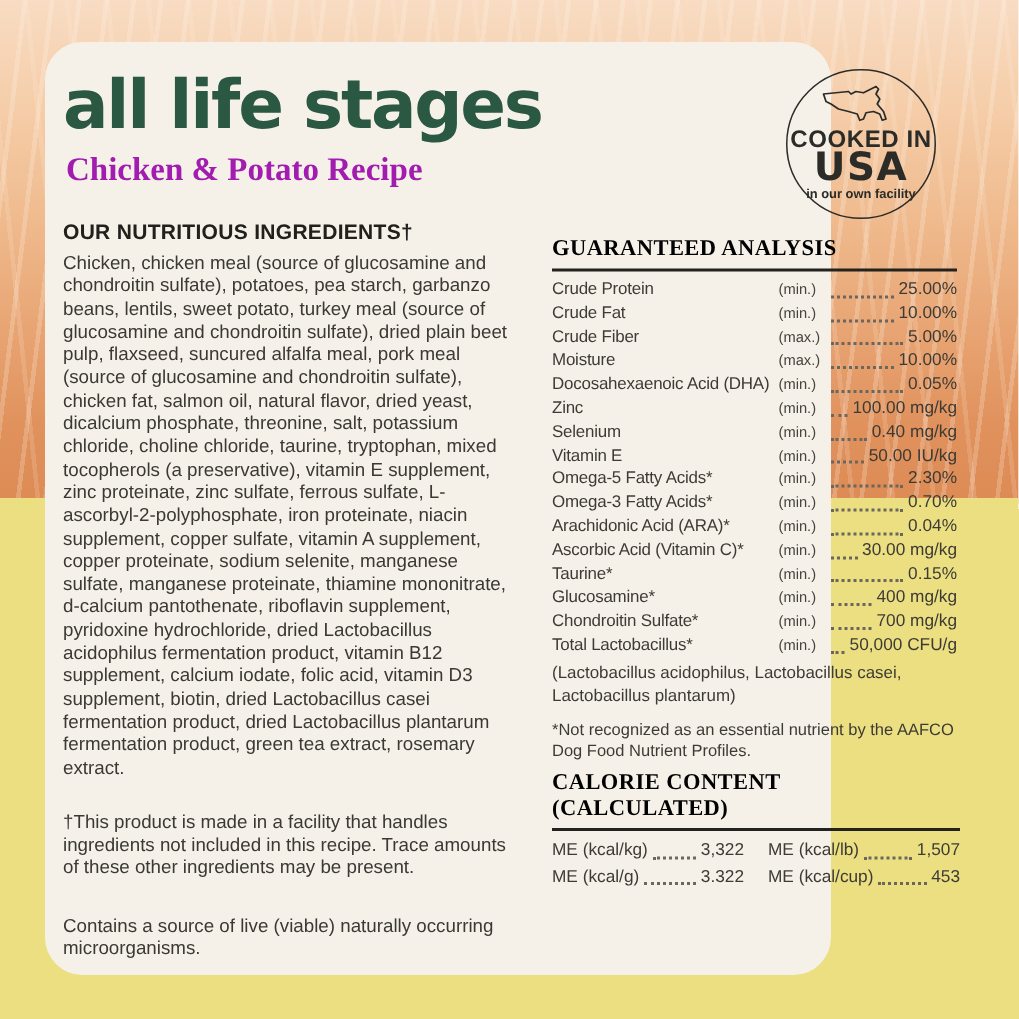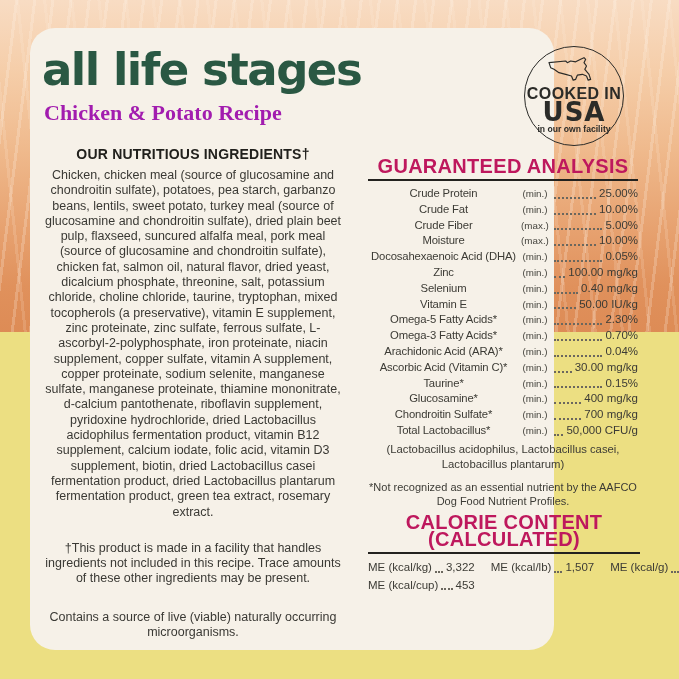--- a/index.html
+++ b/index.html
@@ -10,21 +10,21 @@
   .bg-top{position:absolute;left:0;top:0;width:679px;height:336px;
     background:linear-gradient(180deg,#f8dcc3 0%,#f5cda8 22%,#efb98c 45%,#e7a270 68%,#e0915c 85%,#dd8b55 100%);}
   .bg-top::after{content:"";position:absolute;inset:0;
     background:
       repeating-linear-gradient(97deg, rgba(255,248,240,0) 0 15px, rgba(255,248,240,.22) 15px 18px),
       repeating-linear-gradient(84deg, rgba(255,240,226,0) 0 24px, rgba(255,240,226,.16) 24px 27px);}
   .bg-bottom{position:absolute;left:0;top:332px;width:679px;height:347px;background:#ecdf82;}
 
   
   .card{position:absolute;left:30px;top:28px;width:524px;height:622px;
-        background:#f6f1e8;border-radius:25px;text-align:center;}
+        background:#f6f1e8;border-radius:25px;}
 
   .title{position:absolute;left:12px;top:18px;
          font-family:"DejaVu Sans", sans-serif;font-weight:bold;
          font-size:45px;line-height:48px;letter-spacing:-1.5px;color:#2a5843;}
   .subtitle{position:absolute;left:14px;top:72px;
          font-family:"Liberation Serif", serif;font-weight:bold;
          font-size:22px;line-height:26px;color:#a21caf;}
 
   
   .badge{position:absolute;left:494px;top:18px;width:100px;height:100px;
@@ -38,34 +38,34 @@
 
   
   .ing{position:absolute;left:12px;top:118px;width:302px;color:#3a3934;}
   .ing-h{font-size:14px;font-weight:bold;letter-spacing:.2px;color:#21201c;line-height:17px;margin:0;}
   .ing-body{margin-top:5px;font-size:12.5px;line-height:15.3px;}
   .ing-f1{margin-top:21px;font-size:12.5px;line-height:15.3px;}
   .ing-f2{margin-top:23px;font-size:12.5px;line-height:15.3px;}
 
   
   .ga{position:absolute;left:338px;top:130px;width:270px;color:#3c3b35;}
-  .sec-h{font-size:20px;font-weight:bold;letter-spacing:.3px;color:#be185d;line-height:17px;margin:0;}
+  .sec-h{font-size:15px;font-weight:bold;letter-spacing:.3px;color:#000000;line-height:17px;margin:0;font-family:Liberation Serif, serif;}
   .rule{height:0;border-bottom:2px solid #23221f;margin-top:4px;}
   .ga-rows{margin-top:5px;}
   .ga-row{display:flex;align-items:flex-end;line-height:15.8px;}
   .ga-name{font-size:11.3px;letter-spacing:-.15px;white-space:nowrap;width:151px;flex-shrink:0;}
   .ga-basis{font-size:9.8px;color:#45443e;width:32px;flex-shrink:0;}
   .dots{flex:1;min-width:8px;border-bottom:2px dotted #6b675e;margin:0 3px 3px 3px;}
   .ga-val{font-size:11.5px;white-space:nowrap;}
   .ga-note{font-size:11.3px;line-height:15px;margin-top:3px;}
   .ga-foot{font-size:11px;line-height:14.5px;margin-top:8px;}
 
   
   .cal{position:absolute;left:338px;top:486px;width:272px;color:#3c3b35;}
-  .cal-grid{margin-top:6px;display:grid;grid-template-columns:1fr 1fr 1fr;column-gap:16px;row-gap:2px;}
+  .cal-grid{margin-top:6px;display:grid;grid-template-columns:1fr 1fr;column-gap:16px;row-gap:2px;}
   .cal-row{display:flex;align-items:flex-end;line-height:15.5px;}
   .cal-label{font-size:11.5px;white-space:nowrap;}
   .cal-val{font-size:11.5px;white-space:nowrap;}
 </style>
 </head>
 <body>
 
 <div class="bg-top"></div>
 <div class="bg-bottom"></div>
 

